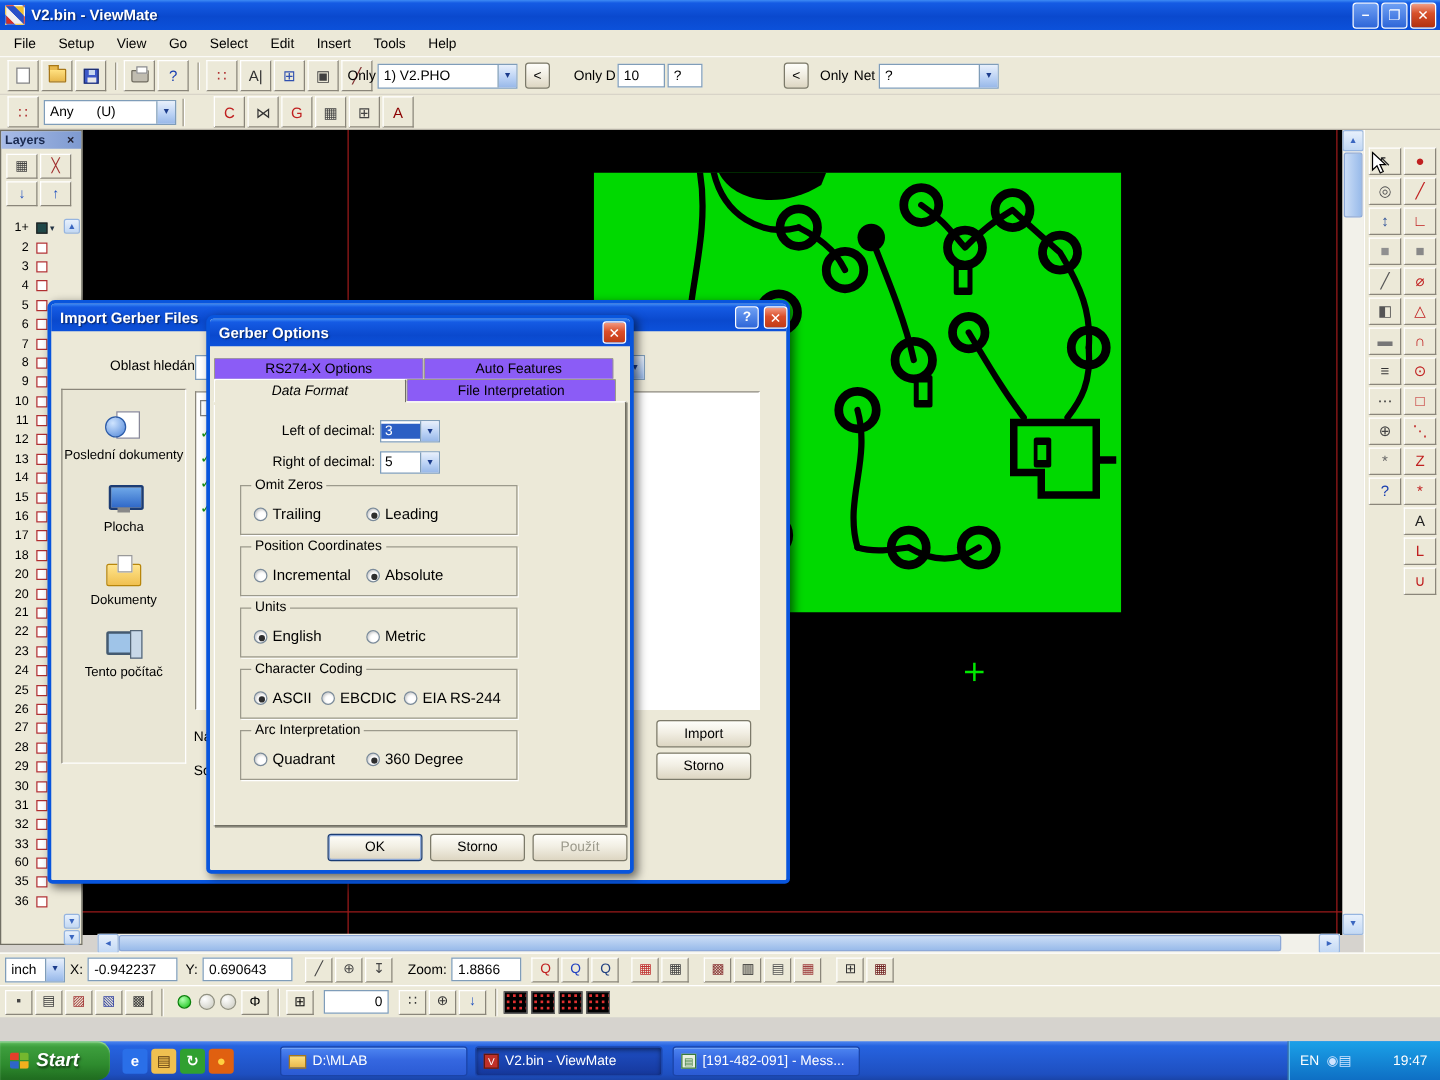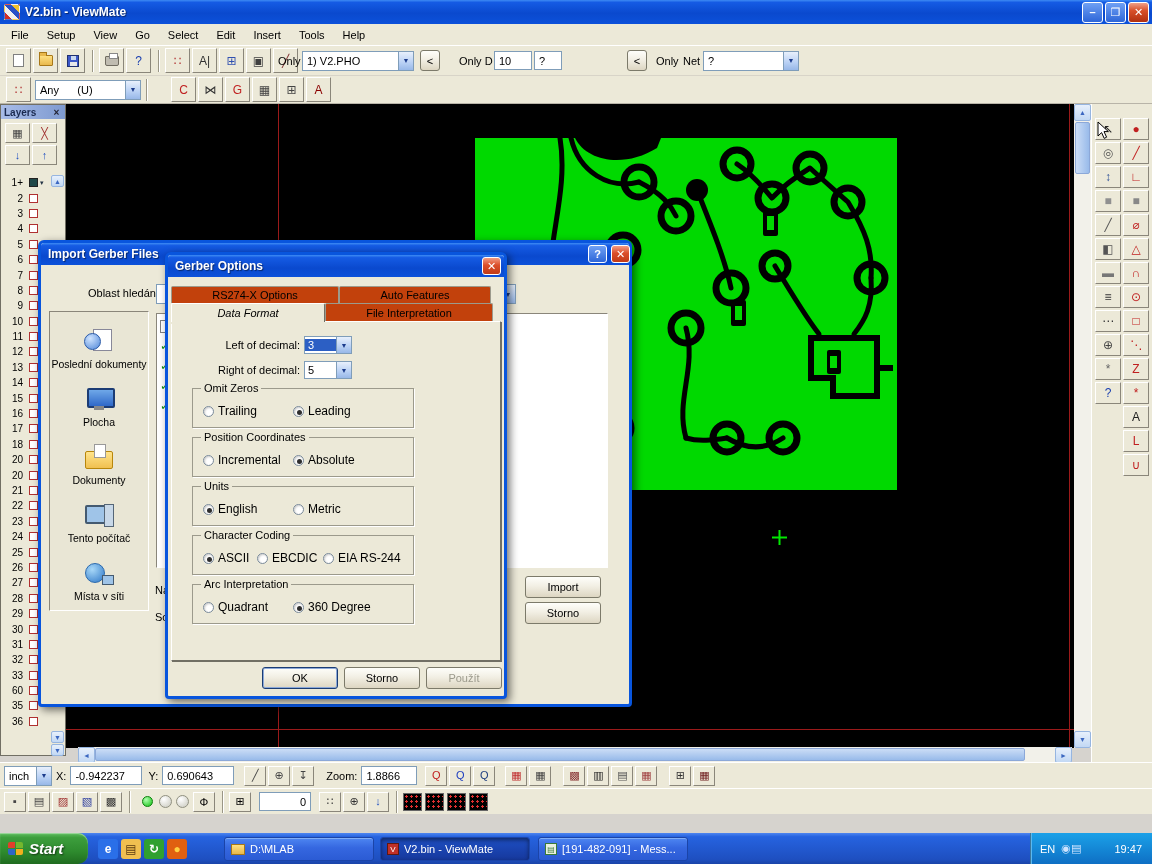--- a/index.html
+++ b/index.html
@@ -117,21 +117,21 @@
 #file-list{position:absolute;left:115px;top:70px;width:452px;height:255px;background:#fff;border:1px solid;border-color:#8A867A #fff #fff #8A867A;padding:2px 0 0 3px}
 .frow{height:20px;display:flex;align-items:center}
 .fcheck{color:#109010;font-weight:bold;font-size:12px}
 .btn{height:22px;background:linear-gradient(#FEFEFA,#F2EFE4 45%,#DDD6C2);border:1px solid #7C7A6A;border-radius:3px;font-size:11px;display:flex;align-items:center;justify-content:center}
 .btn-default{border:1px solid #1A3C74;box-shadow:inset 0 0 0 1px #8CA8D8}
 .btn-disabled{color:#9C9A8C}
 
 .tabrow{position:absolute;left:3px;display:flex}
 #tabs-row1{top:31px;height:17px}
 #tabs-row2{top:48px;height:19px}
-.tab{height:100%;border:1px solid #9C9A8C;border-bottom:none;background:#c2410c;display:flex;align-items:center;justify-content:center;font-size:11px;border-radius:2px 2px 0 0}
+.tab{height:100%;border:1px solid #9C9A8C;border-bottom:none;background:#8b5cf6;display:flex;align-items:center;justify-content:center;font-size:11px;border-radius:2px 2px 0 0}
 .tab.active{background:#ECE9D8;position:relative;z-index:3;border-color:#fff #716F64 #ECE9D8 #fff;box-shadow:0 2px 0 #ECE9D8}
 #tab-page{position:absolute;left:3px;top:66px;width:330px;height:340px;background:#ECE9D8;border:1px solid #716F64;border-top-color:#fff;border-left-color:#fff;box-shadow:1px 1px 0 #716F64}
 .dlabel{position:absolute;font-size:11px;white-space:nowrap}
 .dcombo{position:absolute;width:48px;height:18px;background:#fff;border:1px solid #7F9DB9;display:flex;align-items:center}
 .dcombo .val{flex:1;padding:0 3px;font-size:11px}
 .val-sel{background:#2C5FC4;color:#fff}
 .group{position:absolute;left:20px;width:222px;height:40px;border:1px solid #9C9A8C;box-shadow:1px 1px 0 #fff}
 .glabel{position:absolute;top:-7px;left:8px;background:#ECE9D8;padding:0 3px;font-size:11px}
 .opt{position:absolute;top:15px;display:inline-flex;align-items:center;font-size:12px;white-space:nowrap}
 .radio{width:11px;height:11px;border-radius:50%;background:#fff;border:1px solid #7A8A99;box-shadow:inset 1px 1px 2px rgba(0,0,0,.2);position:relative;margin-right:4px;flex:none}
@@ -767,24 +767,20 @@
           <span class="plbl">Plocha</span>
         </div>
         <div class="place">
           <span class="pl-ic pi-docs"></span>
           <span class="plbl">Dokumenty</span>
         </div>
         <div class="place">
           <span class="pl-ic pi-comp"></span>
           <span class="plbl">Tento počítač</span>
         </div>
-        <div class="place">
-          <span class="pl-ic pi-net"></span>
-          <span class="plbl">Místa v síti</span>
-        </div>
       </div>
     <div id="file-list">
         <div class="frow">
           <span class="mini ic-doc"></span>
         </div>
         <div class="frow">
           <span class="fcheck">✓</span>
         </div>
         <div class="frow">
           <span class="fcheck">✓</span>

